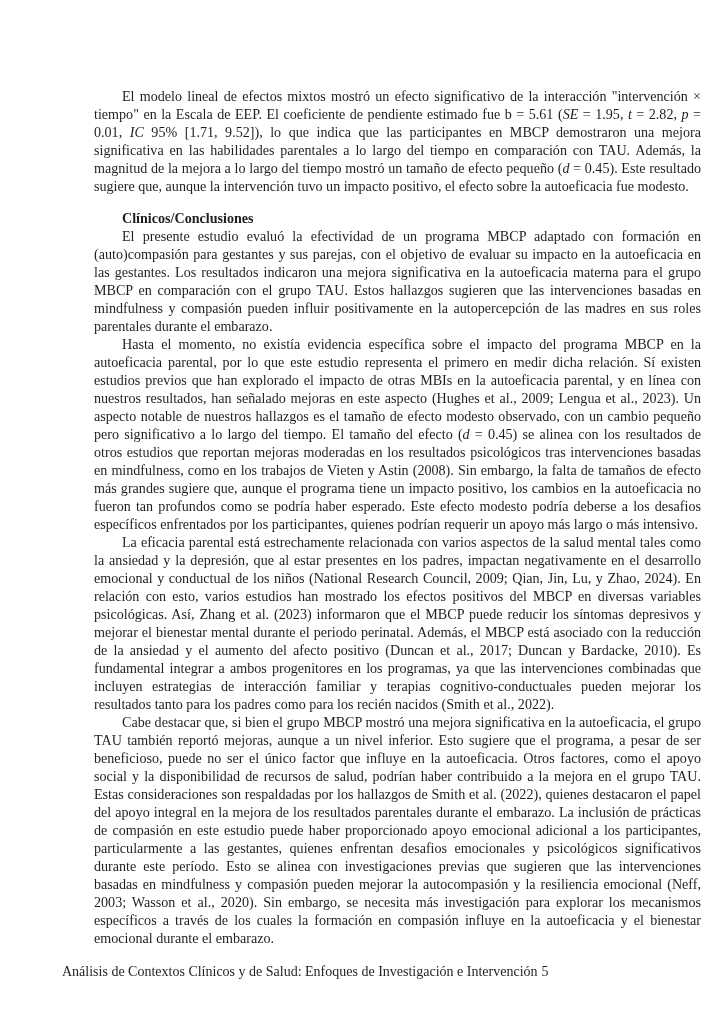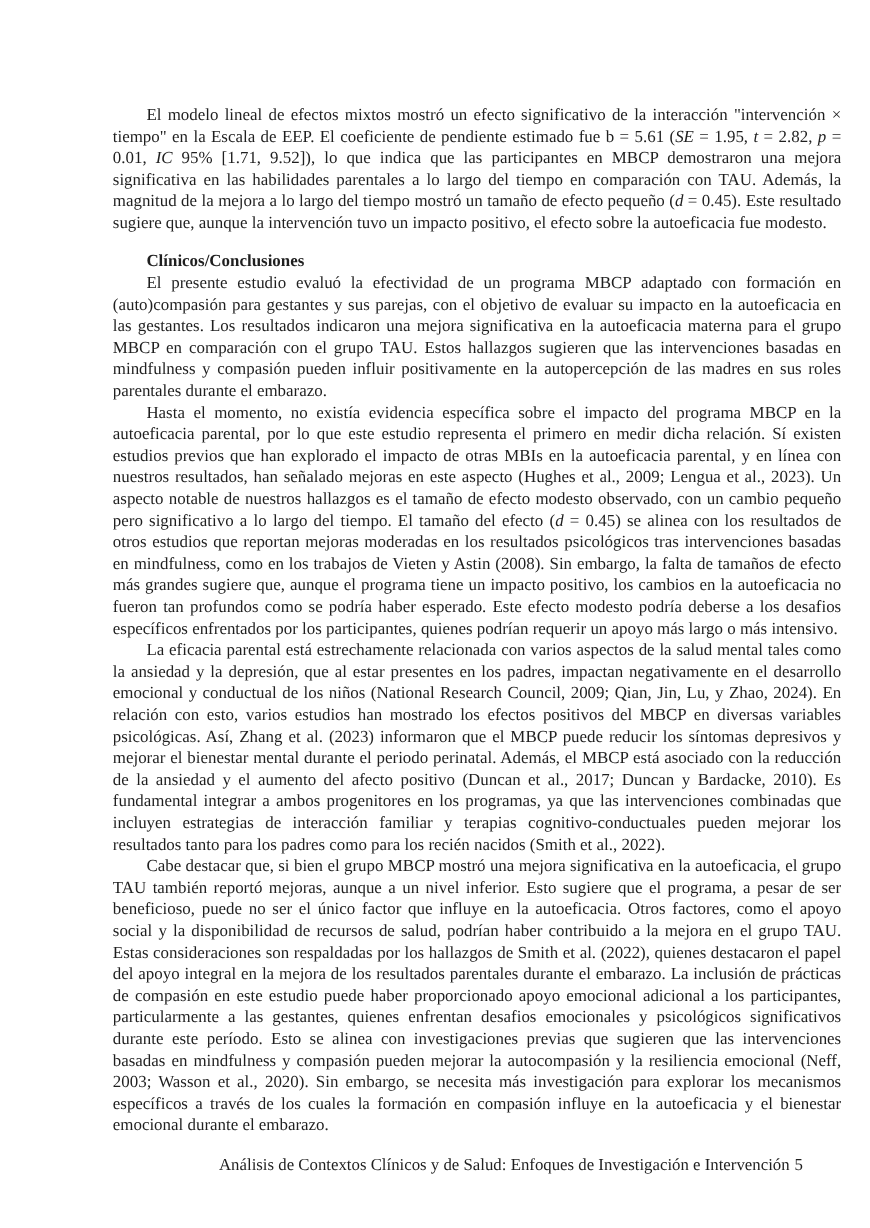--- a/index.html
+++ b/index.html
@@ -41,21 +41,20 @@
   .para i {
     font-style: italic;
   }
   .footer {
     position: absolute;
     left: 62px;
     width: 607px;
     top: 963px;
     font-size: 14px;
     line-height: 18px;
-    text-align: right;
     white-space: nowrap;
   }
   .footer .pageno {
     padding-left: 4px;
   }
 </style>
 </head>
 <body>
 
 <div class="page">

